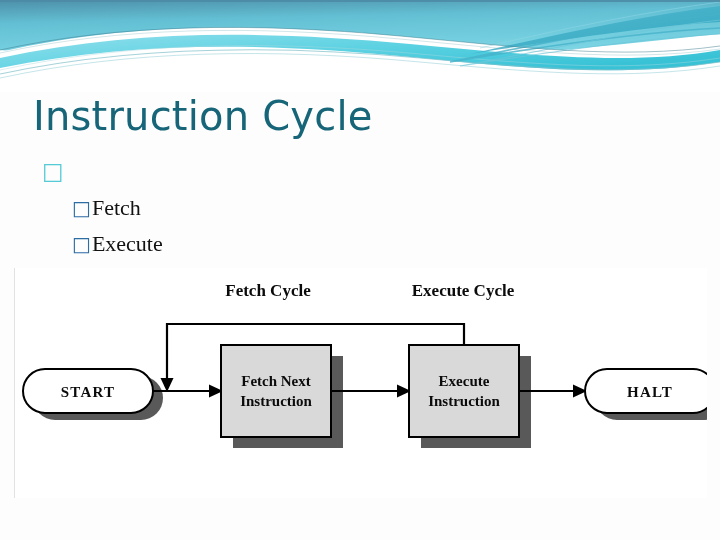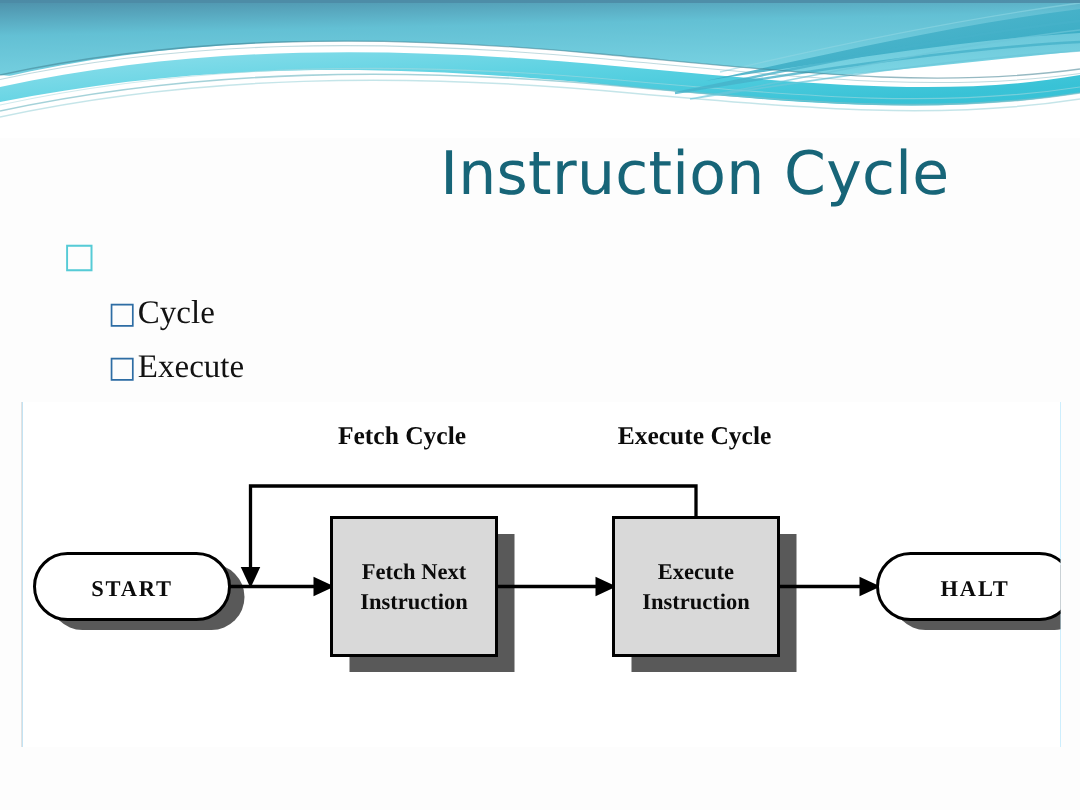--- a/index.html
+++ b/index.html
@@ -31,21 +31,20 @@
     left: 33px;
     top: 92px;
     width: 600px;
     font-family: "DejaVu Sans", sans-serif;
     font-size: 40px;
     font-weight: 400;
     letter-spacing: 0.2px;
     color: #176578;
     line-height: 1.2;
     white-space: nowrap;
-    text-align: right;
   }
 
   
   .body-list {
     position: absolute;
     left: 42px;
     top: 156px;
     width: 620px;
   }
   .bullet-row {
@@ -144,21 +143,21 @@
   <div class="title">Instruction Cycle</div>
 
   <div class="body-list">
 
     <div class="bullet-row lvl1">
       <span class="bullet-glyph">□</span>
     </div>
 
     <div class="bullet-row lvl2">
       <span class="bullet-glyph">□</span>
-      <span class="bullet-text">Cycle</span>
+      <span class="bullet-text">Fetch</span>
     </div>
 
     <div class="bullet-row lvl2">
       <span class="bullet-glyph">□</span>
       <span class="bullet-text">Execute</span>
     </div>
 
   </div>
 
   <div class="diagram">

